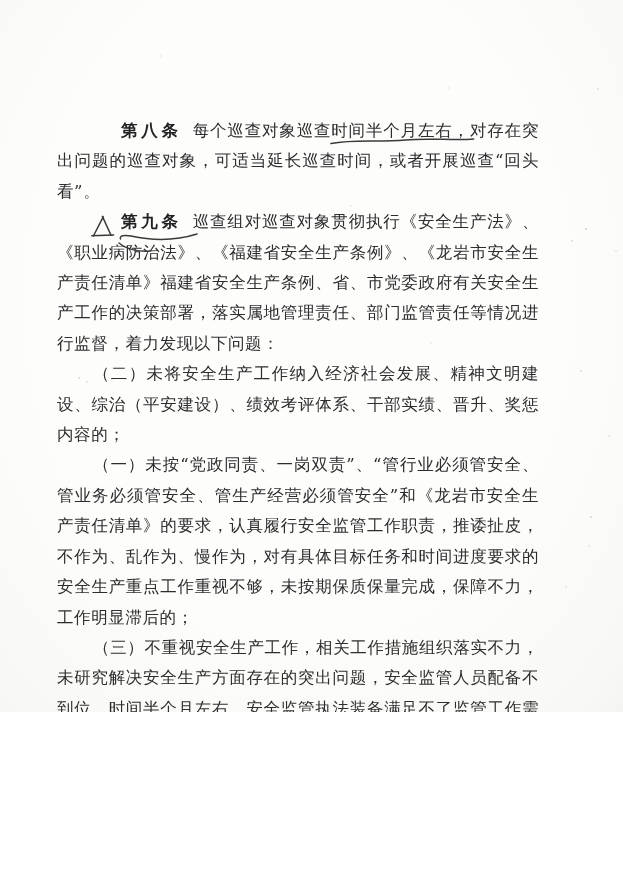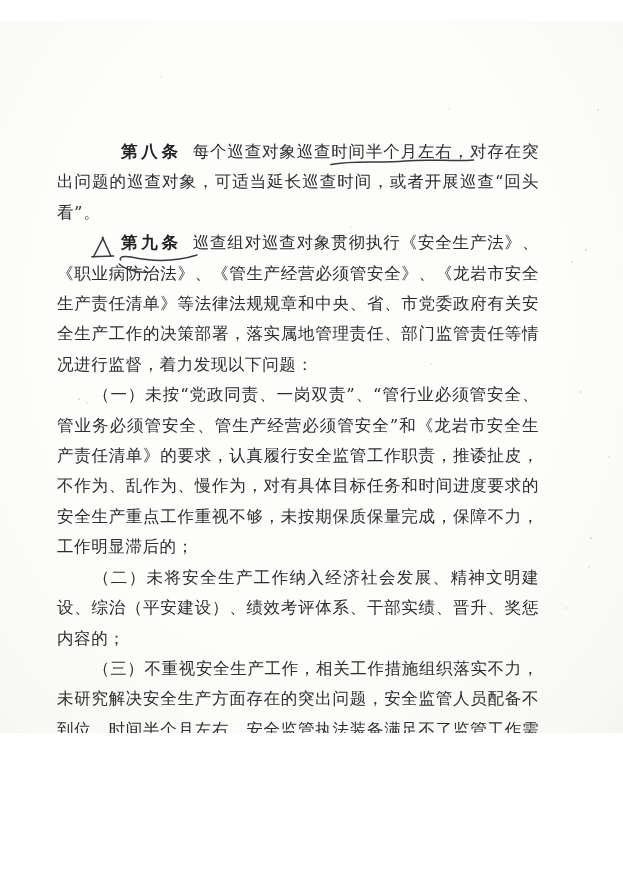--- a/index.html
+++ b/index.html
@@ -8,21 +8,20 @@
     background: #ffffff;
   }
   .page {
     position: relative;
     width: 623px;
     height: 712px;
     overflow: hidden;
     background: radial-gradient(ellipse at 48% 42%, #fdfdfc 55%, #f8f8f5 92%, #f4f4f0 100%);
     font-family: "DejaVu Serif", "Liberation Serif", serif;
     color: #2d2d2d;
-    margin-top: 21px;
   }
   .text-block {
     position: absolute;
     left: 57px;
     top: 116px;
     width: 482px;
     font-size: 16.5px;
     line-height: 30.4px;
     letter-spacing: 0.6px;
     text-align: justify;
@@ -137,25 +136,25 @@
             <path class="mark-stroke" d="M2 8.5 C 26 4, 50 7.5, 78 5 C 104 2.5, 128 6, 148 4"></path>
           </svg></span><span>对存在突出问题的巡查对象，可适当延长巡查时间，或者开展巡查“回头看”。</span></p>
 
     <p class="para article"><svg class="triangle-svg" viewBox="0 0 26 24">
           <path class="mark-stroke" d="M13.2 1.8 L3.4 21"></path>
           <path class="mark-stroke" d="M12.4 1.4 L21 20.2"></path>
           <path class="mark-stroke" d="M1.8 20.8 L23.6 20"></path>
         </svg><span class="term"><span>第九条</span><svg class="wavy-svg" viewBox="0 0 88 30" preserveAspectRatio="none">
             <path class="mark-stroke" d="M83 5 C 64 11, 40 12, 17 7 C 10 5.5, 5 7, 6.5 10"></path>
             <path class="mark-stroke" d="M5 14 C 12 20, 24 23, 36 22"></path>
-          </svg></span><span>巡查组对巡查对象贯彻执行《安全生产法》、《职业病防治法》、《管生产经营必须管安全》、《龙岩市安全生产责任清单》等法律法规规章和中央、省、市党委政府有关安全生产工作的决策部署，落实属地管理责任、部门监管责任等情况进行监督，着力发现以下问题：</span></p>
+          </svg></span><span>巡查组对巡查对象贯彻执行《安全生产法》、《职业病防治法》、《福建省安全生产条例》、《龙岩市安全生产责任清单》福建省安全生产条例、省、市党委政府有关安全生产工作的决策部署，落实属地管理责任、部门监管责任等情况进行监督，着力发现以下问题：</span></p>
+
+    <p class="para item">（二）未将安全生产工作纳入经济社会发展、精神文明建设、综治（平安建设）、绩效考评体系、干部实绩、晋升、奖惩内容的；</p>
 
     <p class="para item">（一）未按“党政同责、一岗双责”、“管行业必须管安全、管业务必须管安全、管生产经营必须管安全”和《龙岩市安全生产责任清单》的要求，认真履行安全监管工作职责，推诿扯皮，不作为、乱作为、慢作为，对有具体目标任务和时间进度要求的安全生产重点工作重视不够，未按期保质保量完成，保障不力，工作明显滞后的；</p>
-
-    <p class="para item">（二）未将安全生产工作纳入经济社会发展、精神文明建设、综治（平安建设）、绩效考评体系、干部实绩、晋升、奖惩内容的；</p>
 
     <p class="para item">（三）不重视安全生产工作，相关工作措施组织落实不力，未研究解决安全生产方面存在的突出问题，安全监管人员配备不到位，时间半个月左右，安全监管执法装备满足不了监管工作需要的；</p>
 
 
   </div>
 
   <div class="page-number">— 4 —</div>
 
 </div>
 

